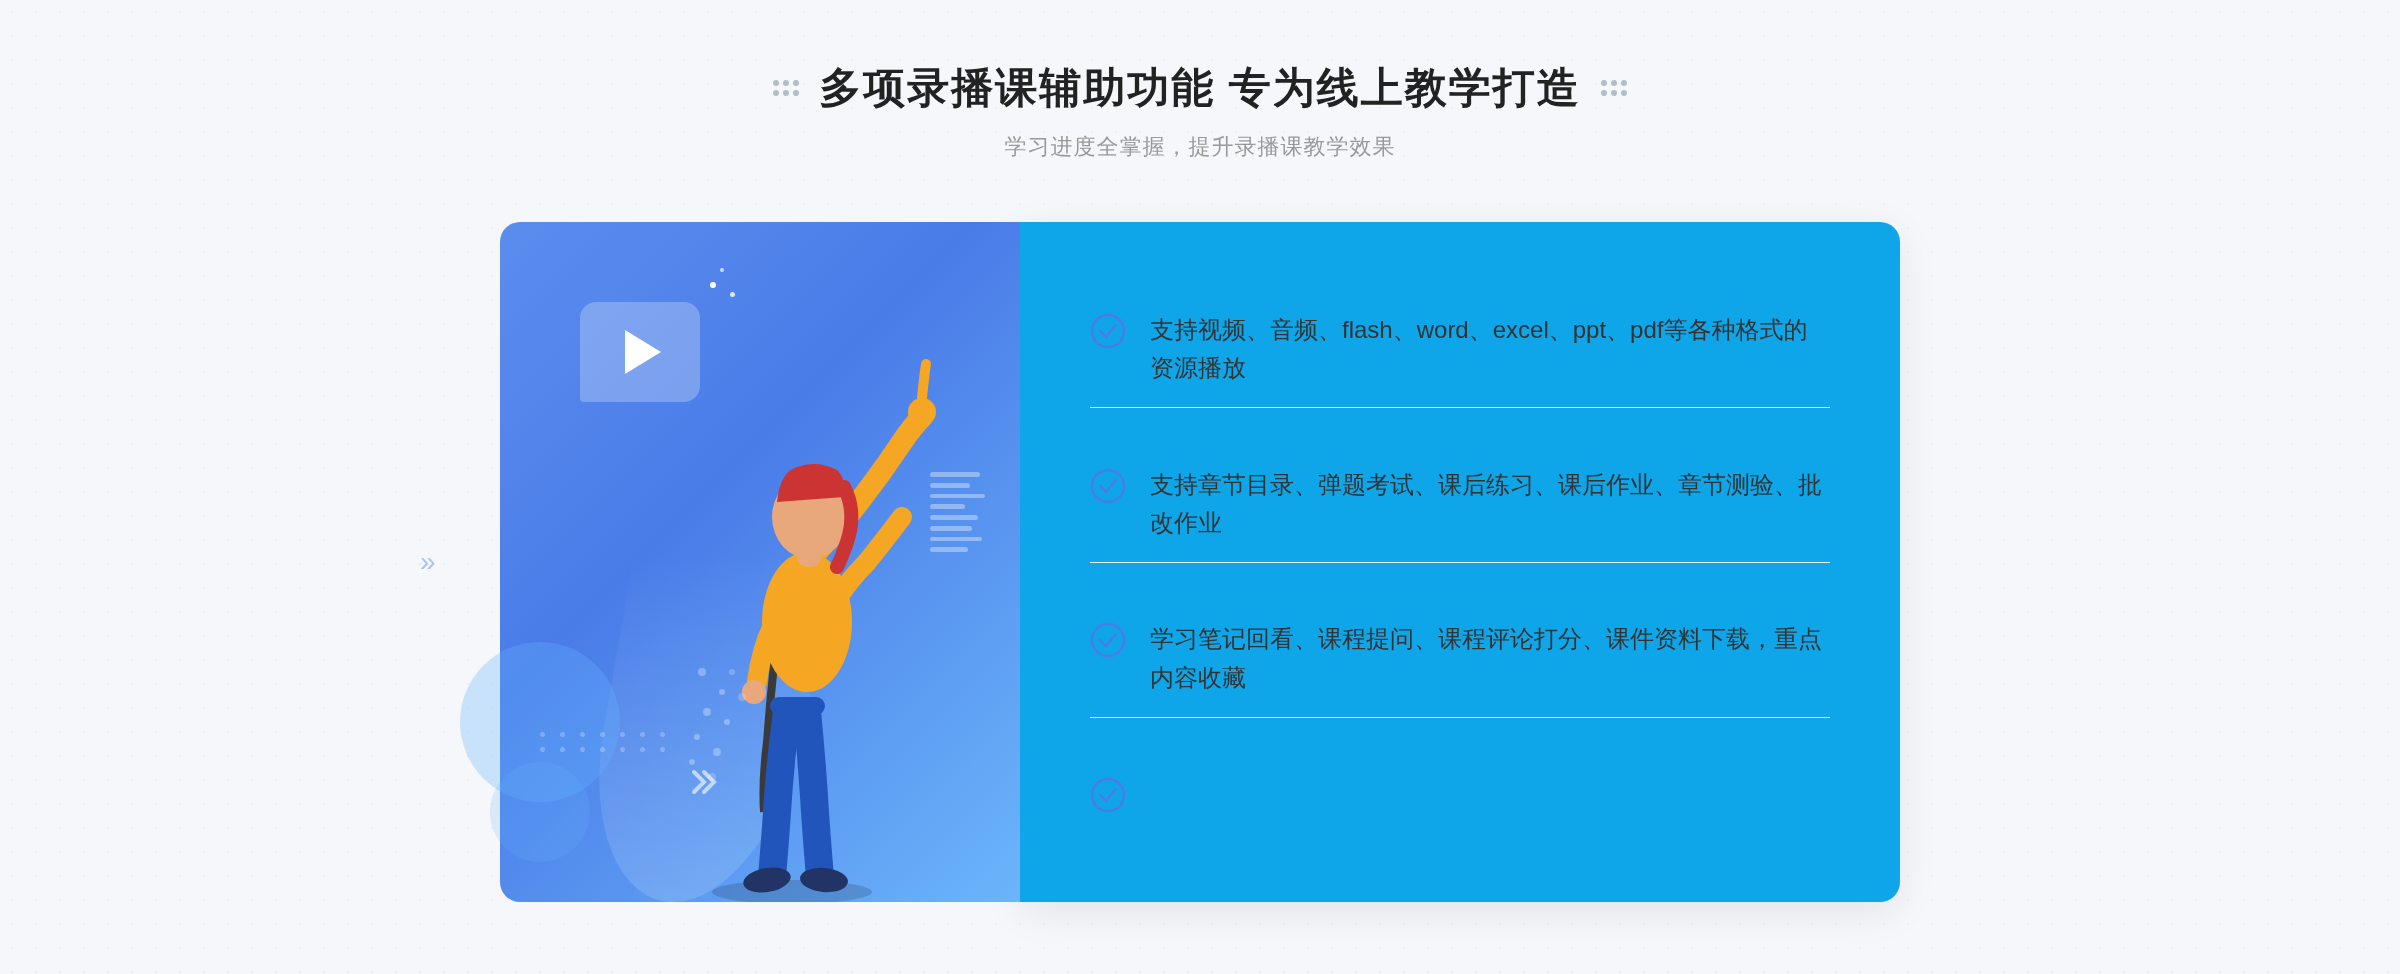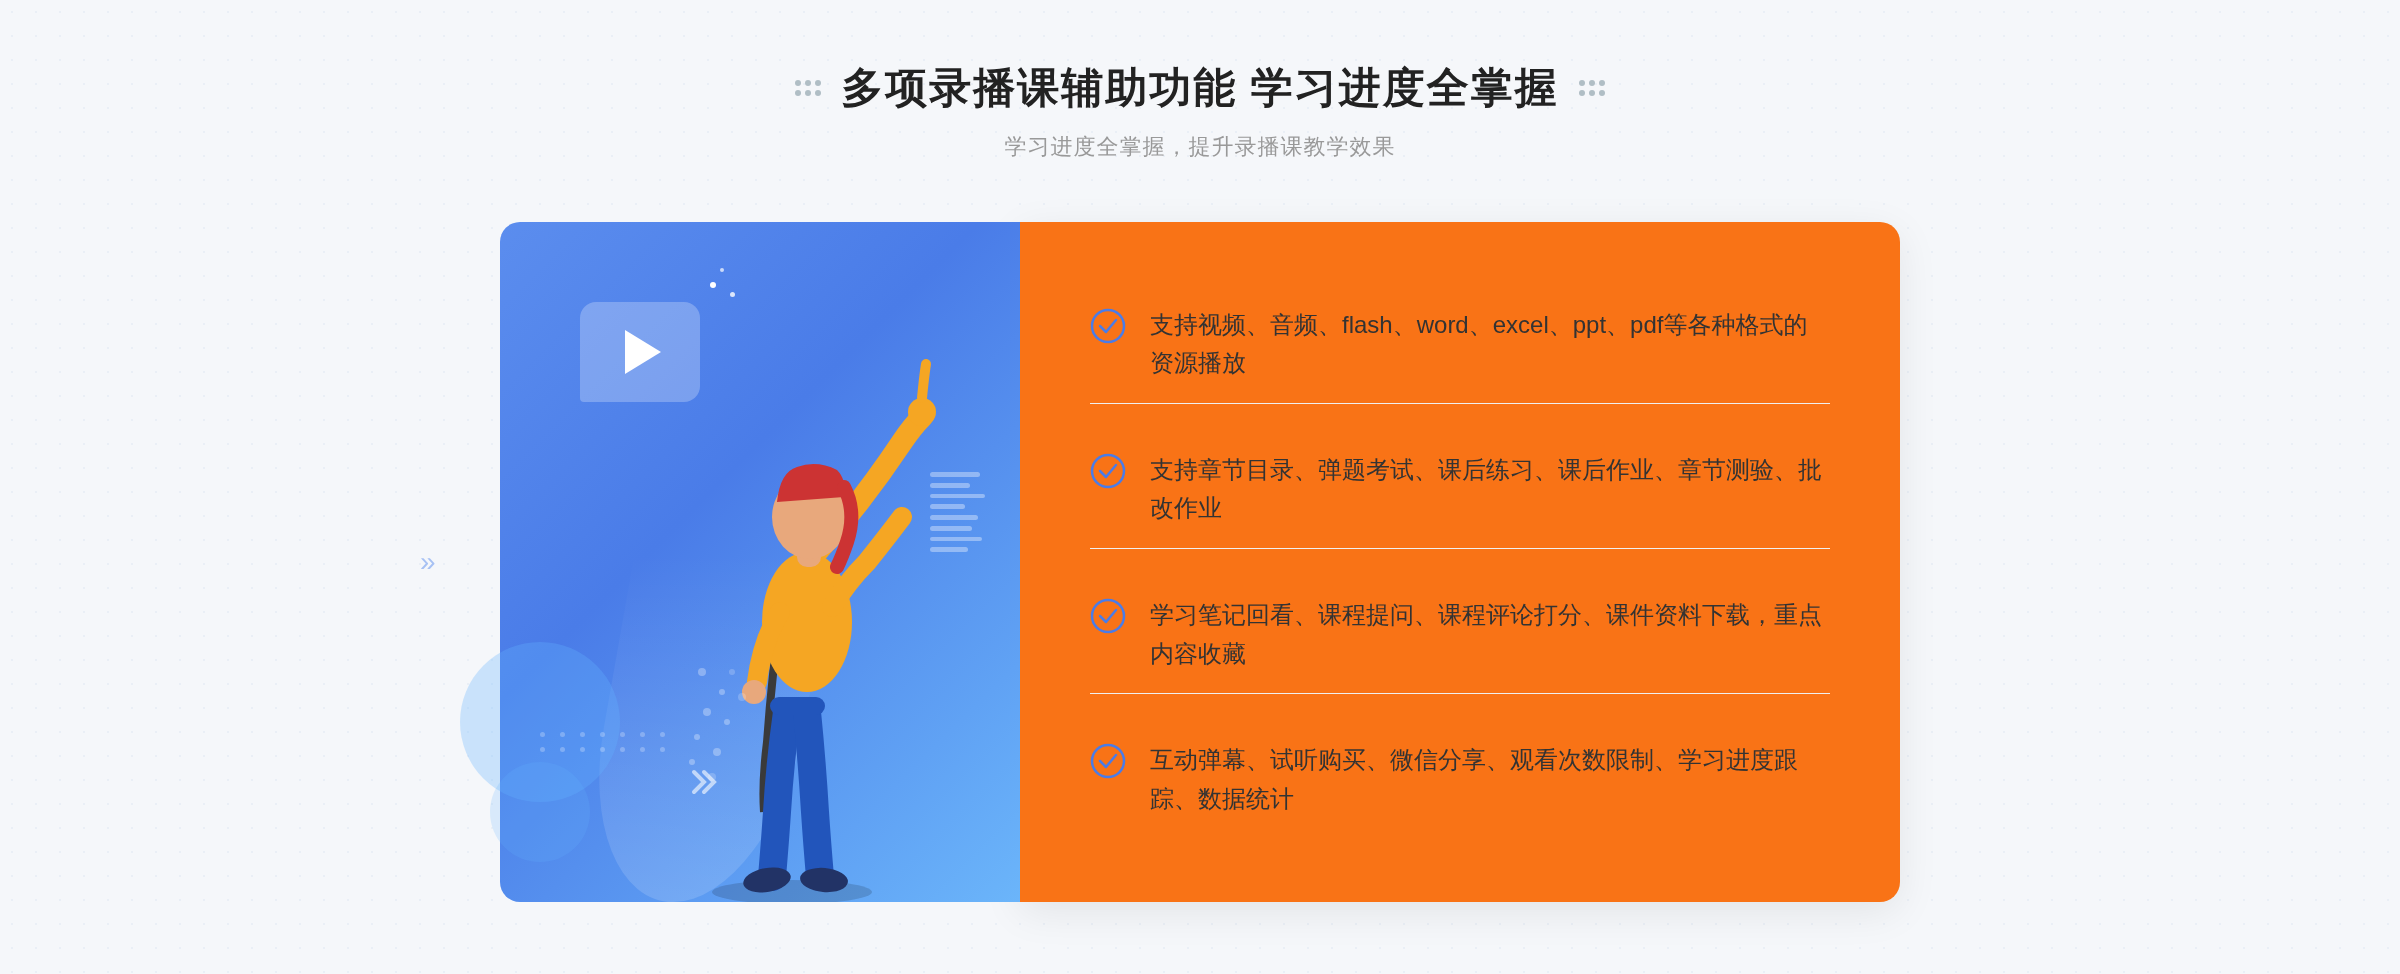--- a/index.html
+++ b/index.html
@@ -196,21 +196,21 @@
       bottom: 0;
       left: 50%;
       transform: translateX(-40%);
       width: 320px;
       height: 580px;
     }
 
     
     .features-panel {
       flex: 1;
-      background: #f97316;
+      background: #0ea5e9;
       border-radius: 0 20px 20px 0;
       height: 680px;
       padding: 50px 70px;
       display: flex;
       flex-direction: column;
       justify-content: space-around;
       box-shadow: 0 10px 40px rgba(0,0,0,0.08);
     }
 
     .feature-item {
@@ -304,21 +304,21 @@
           </div>
           <div class="dot-pair">
             <span></span>
               <span></span>
           </div>
           <div class="dot-pair">
             <span></span>
               <span></span>
           </div>
         </div>
-        <h1 class="main-title">多项录播课辅助功能 学习进度全掌握</h1>
+        <h1 class="main-title">多项录播课辅助功能 专为线上教学打造</h1>
         <div class="title-decoration">
           <div class="dot-pair">
             <span></span>
               <span></span>
           </div>
           <div class="dot-pair">
             <span></span>
               <span></span>
           </div>
           <div class="dot-pair">
@@ -469,19 +469,18 @@
           <span class="feature-text">学习笔记回看、课程提问、课程评论打分、课件资料下载，重点内容收藏</span>
         </div>
 
         <div class="feature-item">
           <div class="check-icon">
             <svg viewBox="0 0 36 36" fill="none" xmlns="http://www.w3.org/2000/svg">
               <circle cx="18" cy="18" r="16" stroke="#4a7ce8" stroke-width="2.5" fill="none"></circle>
               <path d="M10 18 L16 24 L26 12" stroke="#4a7ce8" stroke-width="2.5" stroke-linecap="round" stroke-linejoin="round"></path>
             </svg>
           </div>
-          <span class="feature-text">互动弹幕、试听购买、微信分享、观看次数限制、学习进度跟踪、数据统计</span>
         </div>
 
       </div>
     </div>
   </div>
 </div>
 
 </body></html>

